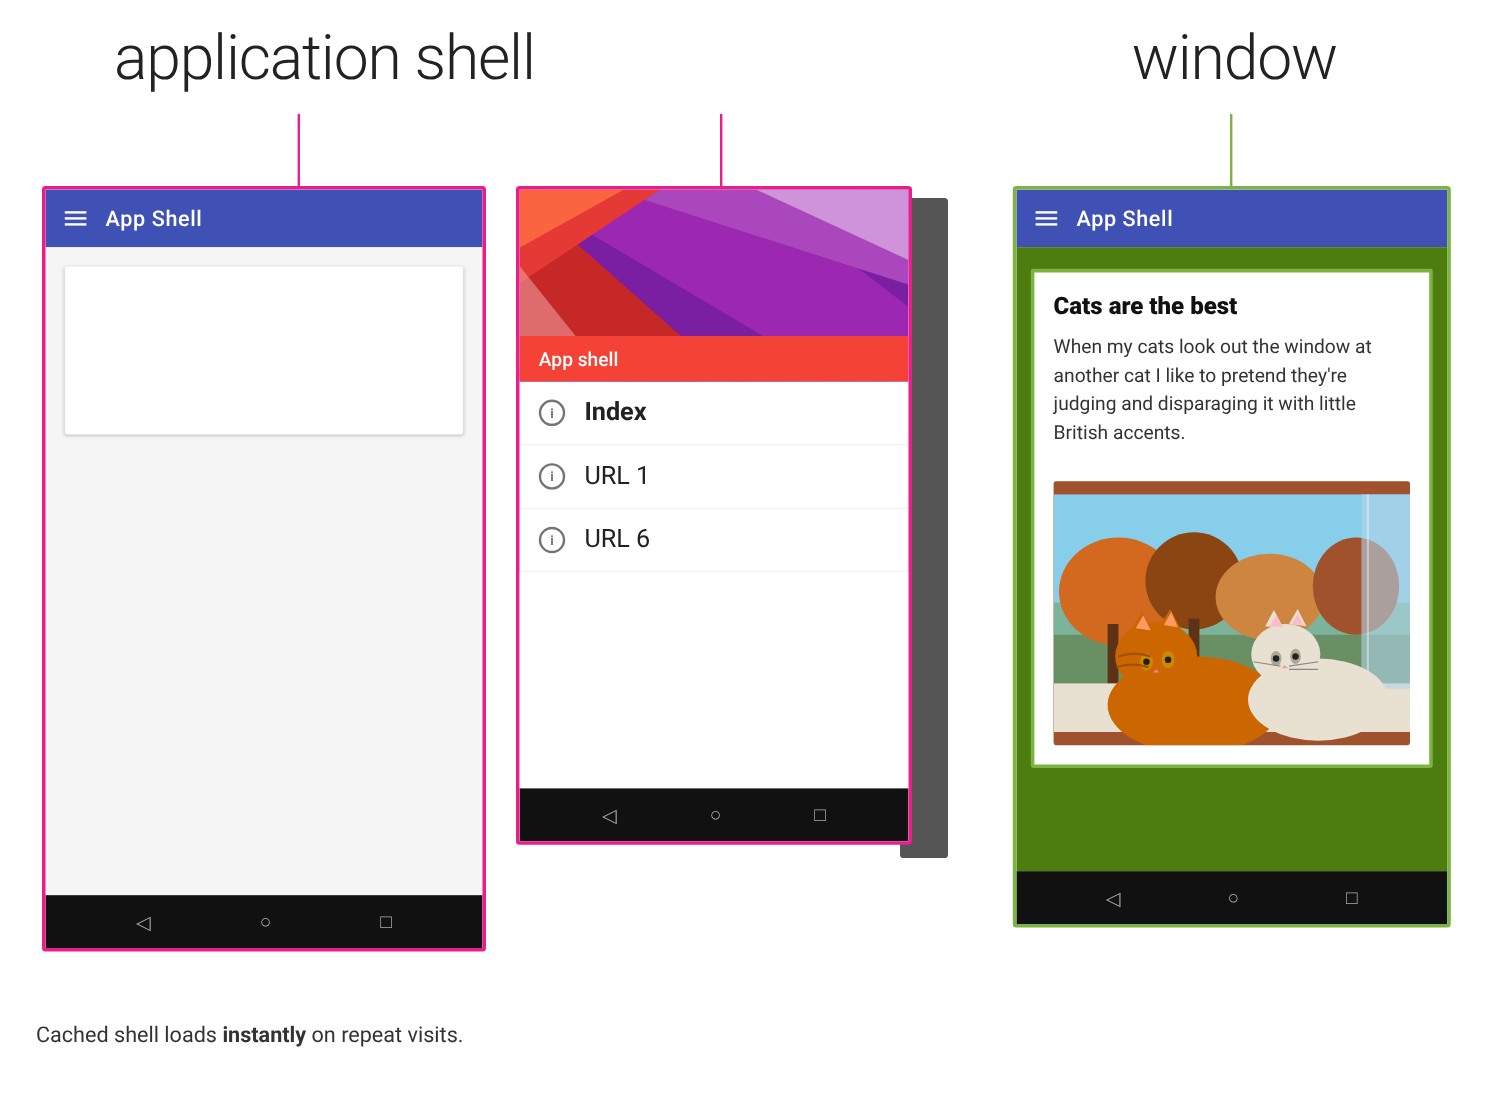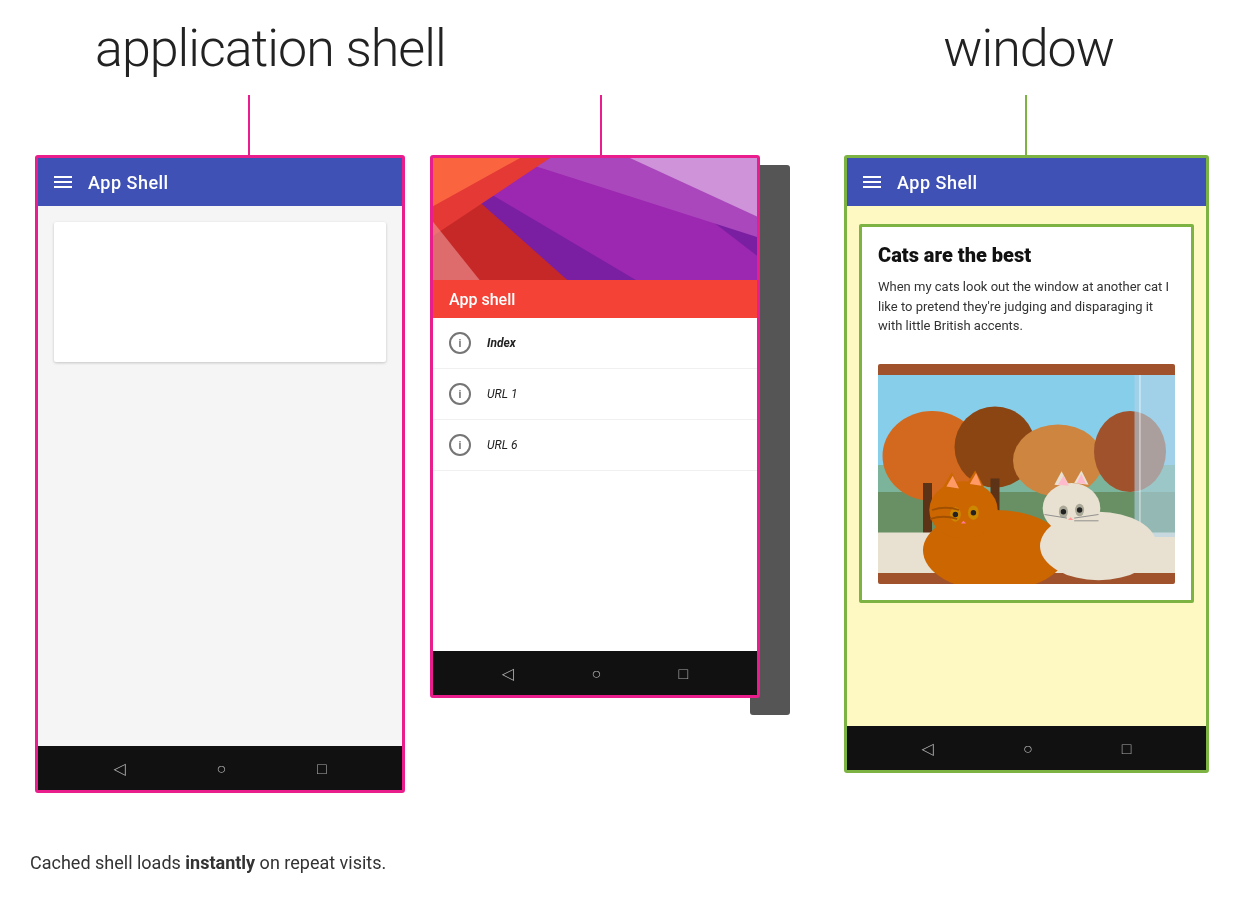--- a/index.html
+++ b/index.html
@@ -123,23 +123,22 @@
       display: flex;
       align-items: center;
       justify-content: center;
       color: #757575;
       font-size: 11px;
       font-weight: bold;
       flex-shrink: 0;
     }
 
     .menu-item-text {
-      font-size: 12px;
+      font-size: 21px;
       color: #212121;
-      font-style: italic;
     }
 
     .menu-item-text.bold {
       font-weight: 700;
     }
 
     
     .article-content {
       background: white;
       margin: 12px;
@@ -150,21 +149,21 @@
 
     .article-title {
       font-size: 20px;
       font-weight: 900;
       color: #111;
       margin-bottom: 10px;
       line-height: 1.2;
     }
 
     .article-text {
-      font-size: 13px;
+      font-size: 16px;
       color: #333;
       line-height: 1.5;
       margin-bottom: 28px;
     }
 
     .cat-photo {
       width: 100%;
       height: 220px;
       background: #a0522d;
       border-radius: 2px;
@@ -386,21 +385,21 @@
 
   <div class="phone3">
     <div class="app-bar">
       <div class="hamburger-icon">
         <span></span>
           <span></span>
           <span></span>
       </div>
       <div class="app-bar-title">App Shell</div>
     </div>
-    <div style="background:#fef9c3; padding:6px 0; min-height:520px;">
+    <div style="background:#4d7c0f; padding:6px 0; min-height:520px;">
       <div class="article-content">
         <div class="article-title">Cats are the best</div>
         <div class="article-text">When my cats look out the window at another cat I like to pretend they're judging and disparaging it with little British accents.</div>
 
         <div class="cat-photo">
           <svg viewBox="0 0 330 220" width="100%" height="100%">
 
             <rect width="330" height="220" fill="#87CEEB"></rect>
 
             <rect x="0" y="100" width="330" height="120" fill="#6b8e23" opacity="0.4"></rect>

